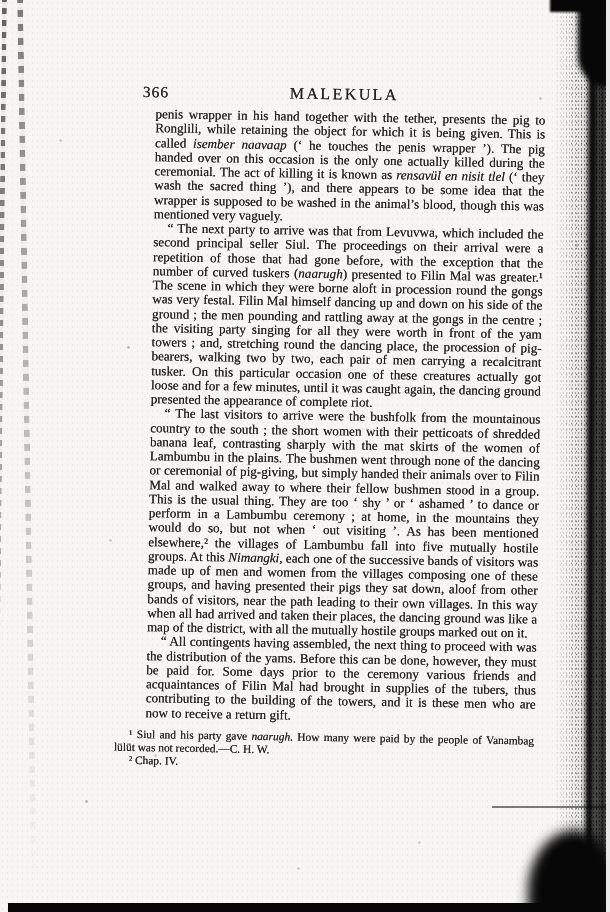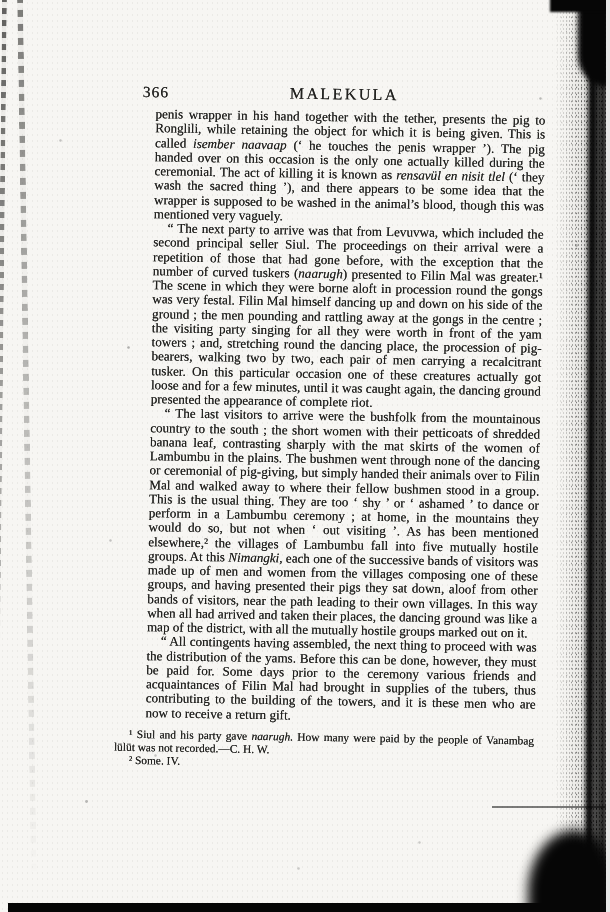--- a/index.html
+++ b/index.html
@@ -171,17 +171,17 @@
       <span class="running-head">MALEKULA</span>
     </div>
     <div class="body-text">
         <p><span>penis wrapper in his hand together with the tether, presents the pig to Ronglili, while retaining the object for which it is being given.  This is called </span><i>isember naavaap</i><span> (‘ he touches the penis wrapper ’).  The pig handed over on this occasion is the only one actually killed during the ceremonial.  The act of killing it is known as </span><i>rensavül en nisit tlel</i><span> (‘ they wash the sacred thing ’), and there appears to be some idea that the wrapper is supposed to be washed in the animal’s blood, though this was mentioned very vaguely.</span></p>
         <p class="indent"><span>“ The next party to arrive was that from Levuvwa, which included the second principal seller Siul.  The proceedings on their arrival were a repetition of those that had gone before, with the exception that the number of curved tuskers (</span><i>naarugh</i><span>) presented to Filin Mal was greater.¹  The scene in which they were borne aloft in procession round the gongs was very festal.  Filin Mal himself dancing up and down on his side of the ground ; the men pounding and rattling away at the gongs in the centre ; the visiting party singing for all they were worth in front of the yam towers ; and, stretching round the dancing place, the procession of pig-bearers, walking two by two, each pair of men carrying a recalcitrant tusker.  On this particular occasion one of these creatures actually got loose and for a few minutes, until it was caught again, the dancing ground presented the appearance of complete riot.</span></p>
         <p class="indent"><span>“ The last visitors to arrive were the bushfolk from the mountainous country to the south ; the short women with their petticoats of shredded banana leaf, contrasting sharply with the mat skirts of the women of Lambumbu in the plains.  The bushmen went through none of the dancing or ceremonial of pig-giving, but simply handed their animals over to Filin Mal and walked away to where their fellow bushmen stood in a group.  This is the usual thing.  They are too ‘ shy ’ or ‘ ashamed ’ to dance or perform in a Lambumbu ceremony ; at home, in the mountains they would do so, but not when ‘ out visiting ’.  As has been mentioned elsewhere,² the villages of Lambumbu fall into five mutually hostile groups.  At this </span><i>Nimangki</i><span>, each one of the successive bands of visitors was made up of men and women from the villages composing one of these groups, and having presented their pigs they sat down, aloof from other bands of visitors, near the path leading to their own villages.  In this way when all had arrived and taken their places, the dancing ground was like a map of the district, with all the mutually hostile groups marked out on it.</span></p>
         <p class="indent"><span>“ All contingents having assembled, the next thing to proceed with was the distribution of the yams.  Before this can be done, however, they must be paid for.  Some days prior to the ceremony various friends and acquaintances of Filin Mal had brought in supplies of the tubers, thus contributing to the building of the towers, and it is these men who are now to receive a return gift.</span></p>
       </div>
     <div class="footnotes">
         <p class="indent"><span>¹ Siul and his party gave </span><i>naarugh</i><span>.  How many were paid by the people of Vanambag lülüt was not recorded.—C. H. W.</span></p>
-        <p class="indent"><span>² Some. IV.</span></p>
+        <p class="indent"><span>² Chap. IV.</span></p>
       </div>
   </div>
 
 </div>
 
 </body></html>

